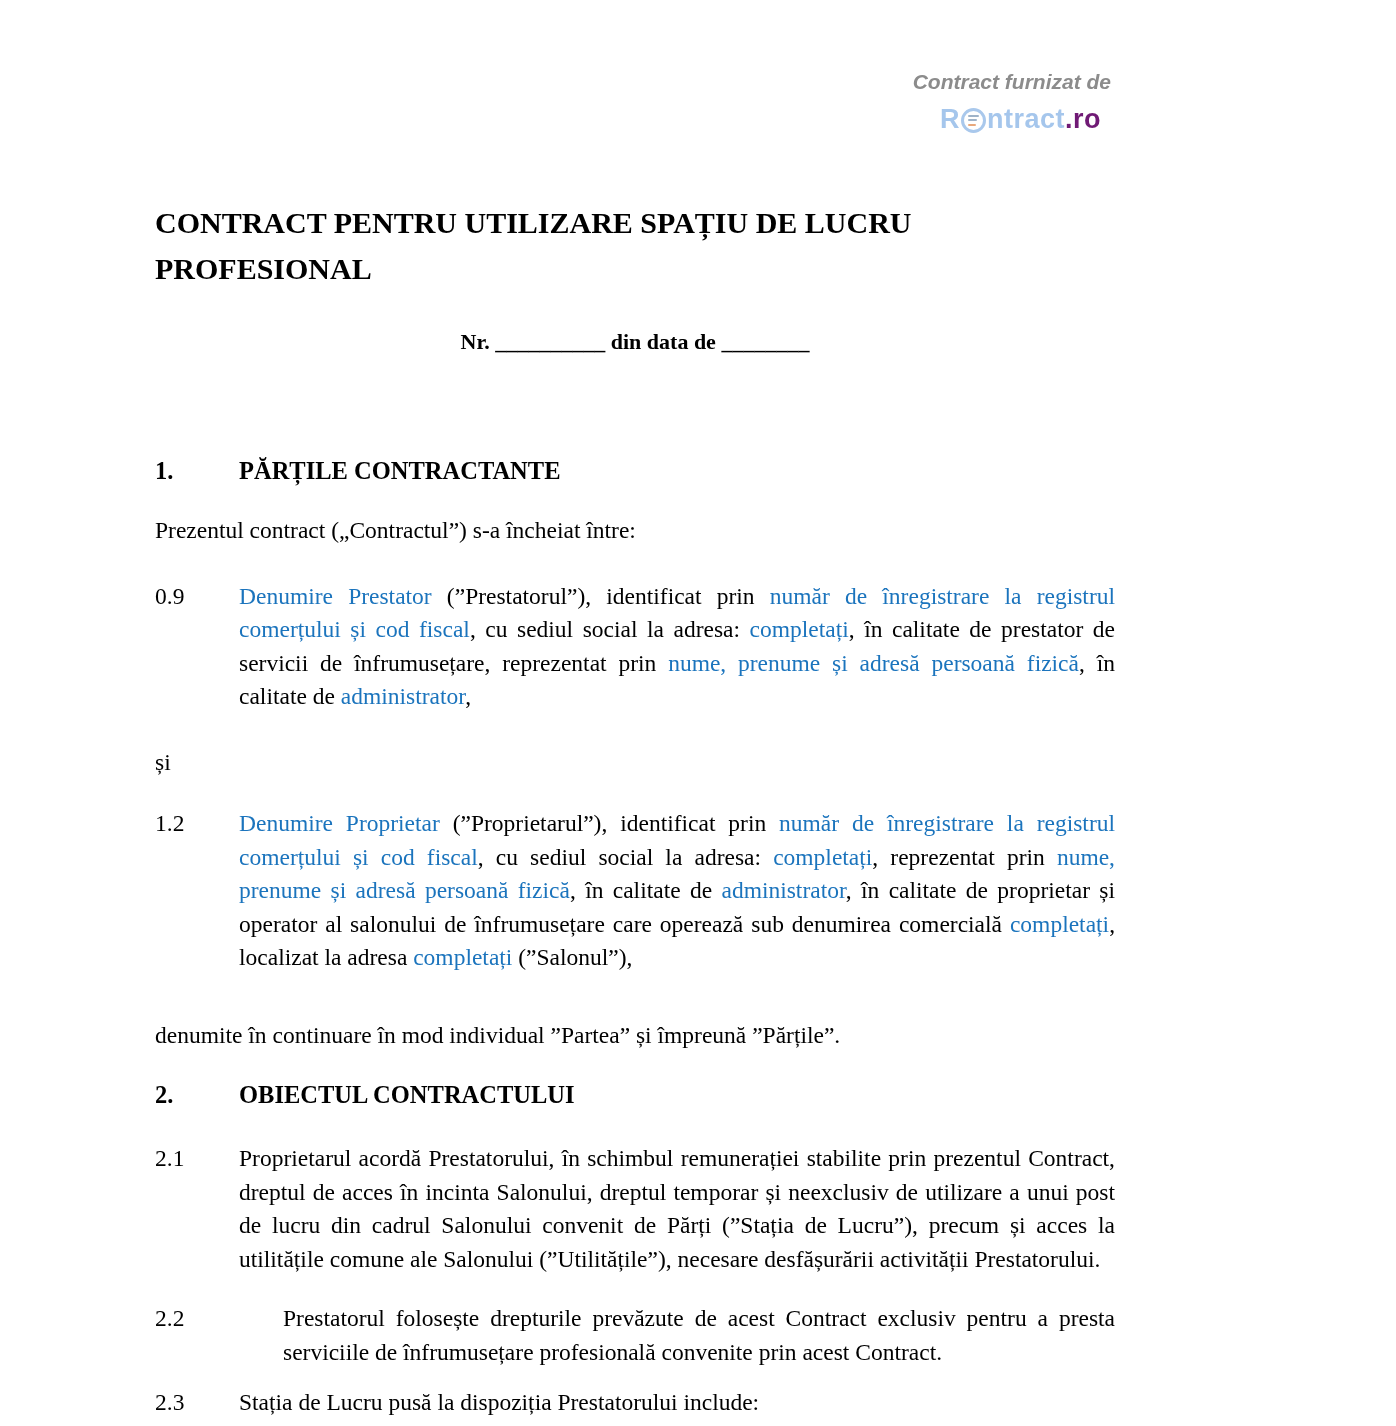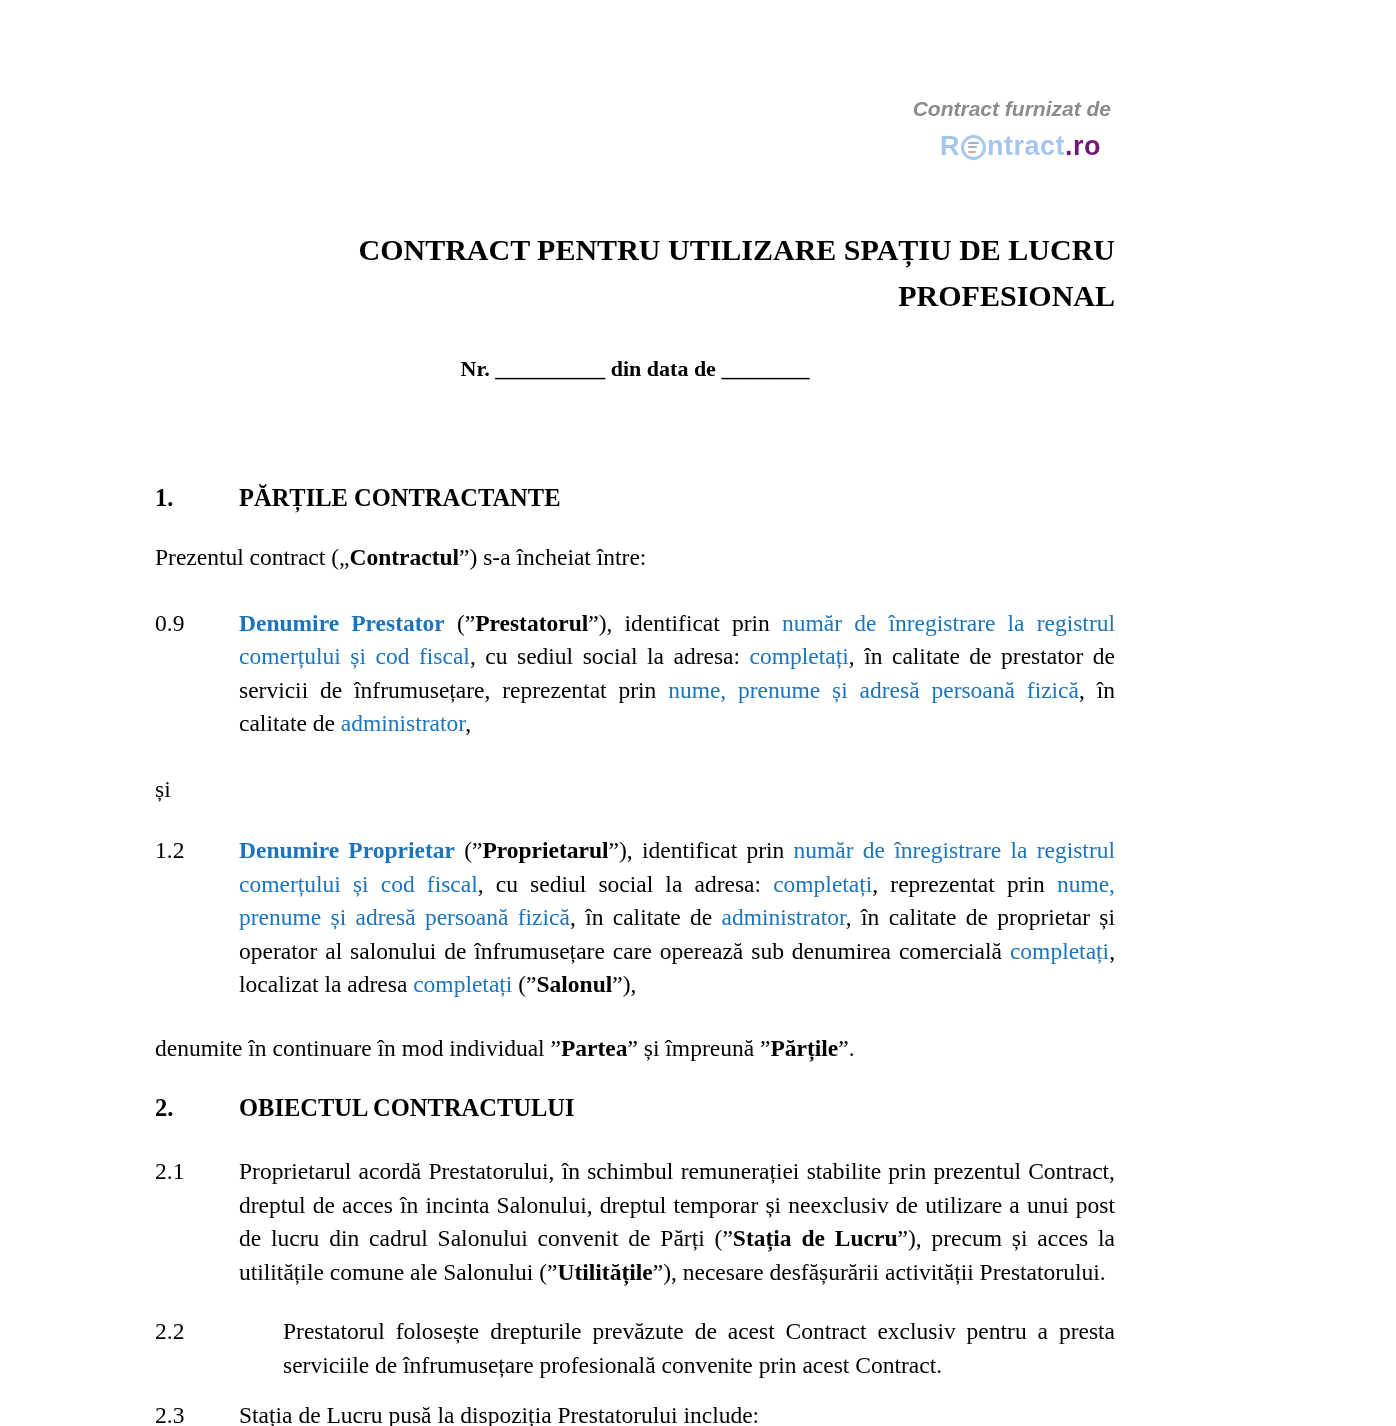--- a/index.html
+++ b/index.html
@@ -7,21 +7,21 @@
   body {
     width: 1396px;
     height: 1426px;
     overflow: hidden;
     font-family: "Liberation Serif", "DejaVu Serif", serif;
     color: #000000;
   }
   .page {
     width: 1271px;
     height: 1426px;
-    padding: 96px 156px 0 155px;
+    padding: 69px 156px 0 155px;
     overflow: hidden;
     background: #ffffff;
   }
 
   
   .provider-header {
     text-align: right;
   }
   .provider-caption {
     font-family: "Liberation Sans", "DejaVu Sans", sans-serif;
@@ -68,21 +68,21 @@
     border-radius: 1px;
     background: #9fb3c8;
   }
   .logo-o-icon .doc-line1 { top: 4px;  width: 11px; }
   .logo-o-icon .doc-line2 { top: 8px;  width: 9px; }
   .logo-o-icon .doc-line3 { top: 13px; width: 8px; background: #e8a87c; }
 
   
   .doc-title {
     margin-top: 64px;
-    text-align: right;
+    text-align: left;
     font-weight: 700;
     font-size: 30px;
     line-height: 46px;
     color: #000000;
   }
   .doc-number {
     margin-top: 30px;
     text-align: center;
     font-weight: 700;
     font-size: 22px;
@@ -105,28 +105,28 @@
   .clause {
     display: flex;
     font-size: 23.5px;
     line-height: 33.5px;
   }
   .clause .num { width: 84px; flex: 0 0 84px; }
   .clause .clause-text {
     flex: 1;
     text-align: justify;
   }
-  .b { font-weight: 700; }
+  .b { font-weight: 400; }
 
   .mt-head1 { margin-top: 92px; }
   .mt-intro { margin-top: 26px; }
   .mt-c11   { margin-top: 32px; }
   .mt-si    { margin-top: 32px; }
   .mt-c12   { margin-top: 28px; justify-content: space-between; }
-  .mt-den   { margin-top: 30px; }
+  .mt-den   { margin-top: 44px; }
   .mt-head2 { margin-top: 26px; }
   .mt-c21   { margin-top: 30px; justify-content: center; }
   .mt-c22   { margin-top: 26px; gap: 44px; }
   .mt-c23   { margin-top: 17px; }
 </style>
 </head>
 <body>
 
 <div class="page">
 

